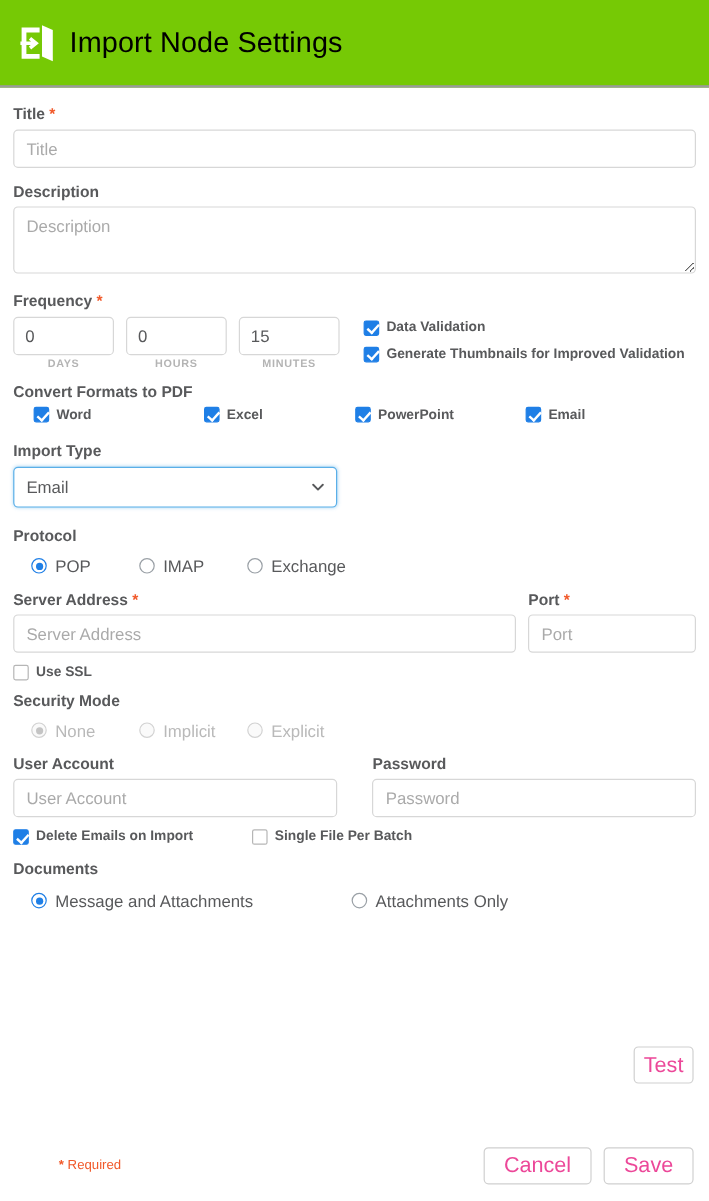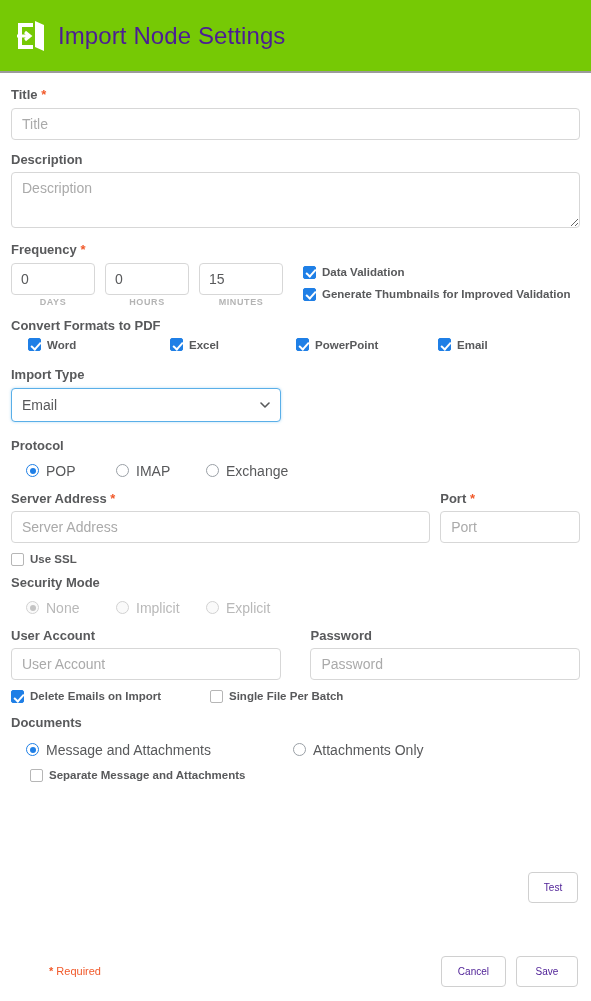--- a/index.html
+++ b/index.html
@@ -24,21 +24,21 @@
     border-bottom: 2px solid #9b9b9b;
   }
   .header-icon {
     width: 34px;
     height: 34px;
     margin-right: 10px;
     flex: none;
     display: block;
   }
   .header-title {
-    color: #4c1d95;
+    color: #000000;
     font-size: 24px;
     font-weight: 400;
     letter-spacing: 0.1px;
     line-height: 1;
   }
 
   
   .form {
     padding: 14px 11px 0 11px;
     position: relative;
@@ -211,22 +211,22 @@
   .col-left-server { width: 420px; margin-right: 10px; }
   .col-right-port { width: 140px; }
   .col-half { width: 270px; }
   .col-half-gap { width: 30px; }
 
   
   .btn {
     border: 1px solid #d0d0d0;
     border-radius: 4px;
     background: #ffffff;
-    color: #4c1d95;
-    font-size: 10px;
+    color: #ec4899;
+    font-size: 18px;
     font-family: "Liberation Sans", sans-serif;
     padding: 0 16px;
     height: 31px;
     cursor: pointer;
     outline: none;
   }
   .test-btn {
     position: absolute;
     right: 13px;
     top: 799px;
@@ -459,24 +459,20 @@
     <div class="radio-item doc-radio-0">
       <span class="rad sel-on"></span>
       <span class="rad-label">Message and Attachments</span>
     </div>
     <div class="radio-item">
       <span class="rad"></span>
       <span class="rad-label">Attachments Only</span>
     </div>
   </div>
 
-  <div class="chkrow sub-indent" style="margin-top:11px;">
-    <span class="cbx"></span>
-    <span class="cbx-label">Separate Message and Attachments</span>
-  </div>
 
 </div>
 
 <div class="footer">
   <div class="required-note">
     <span class="star">*</span>
     <span>Required</span>
   </div>
   <div class="footer-buttons">
     <button class="btn">Cancel</button>

